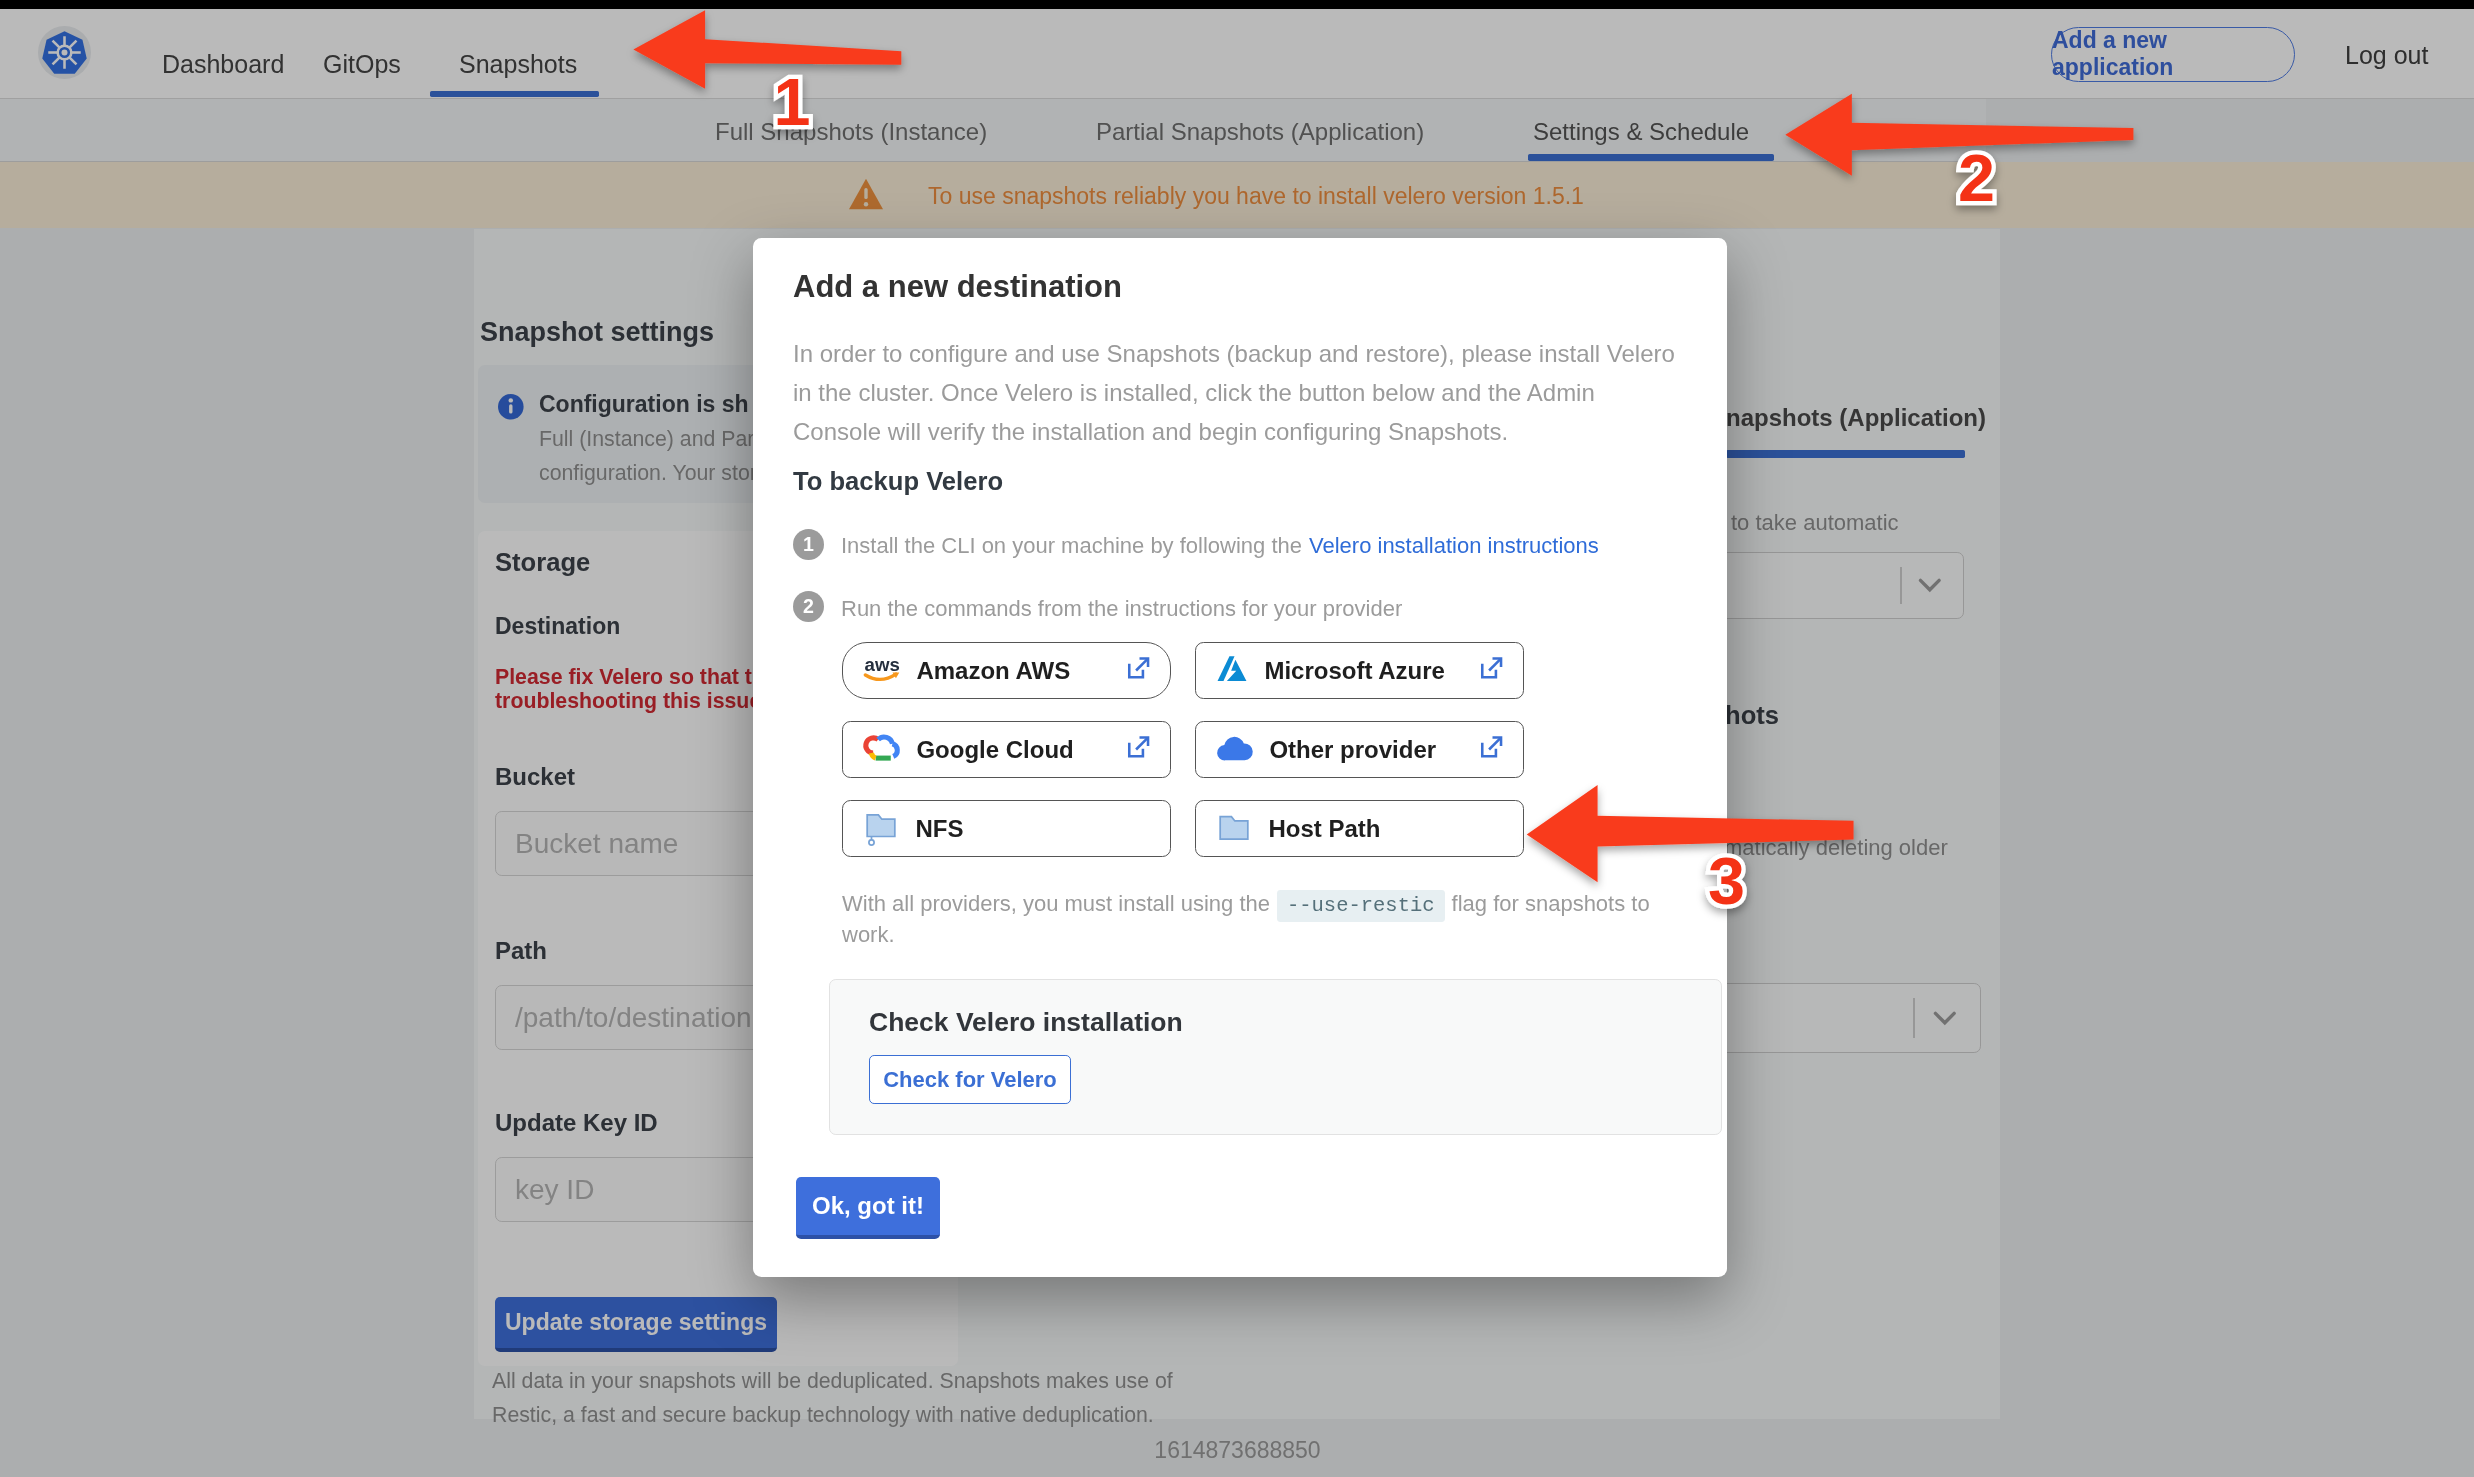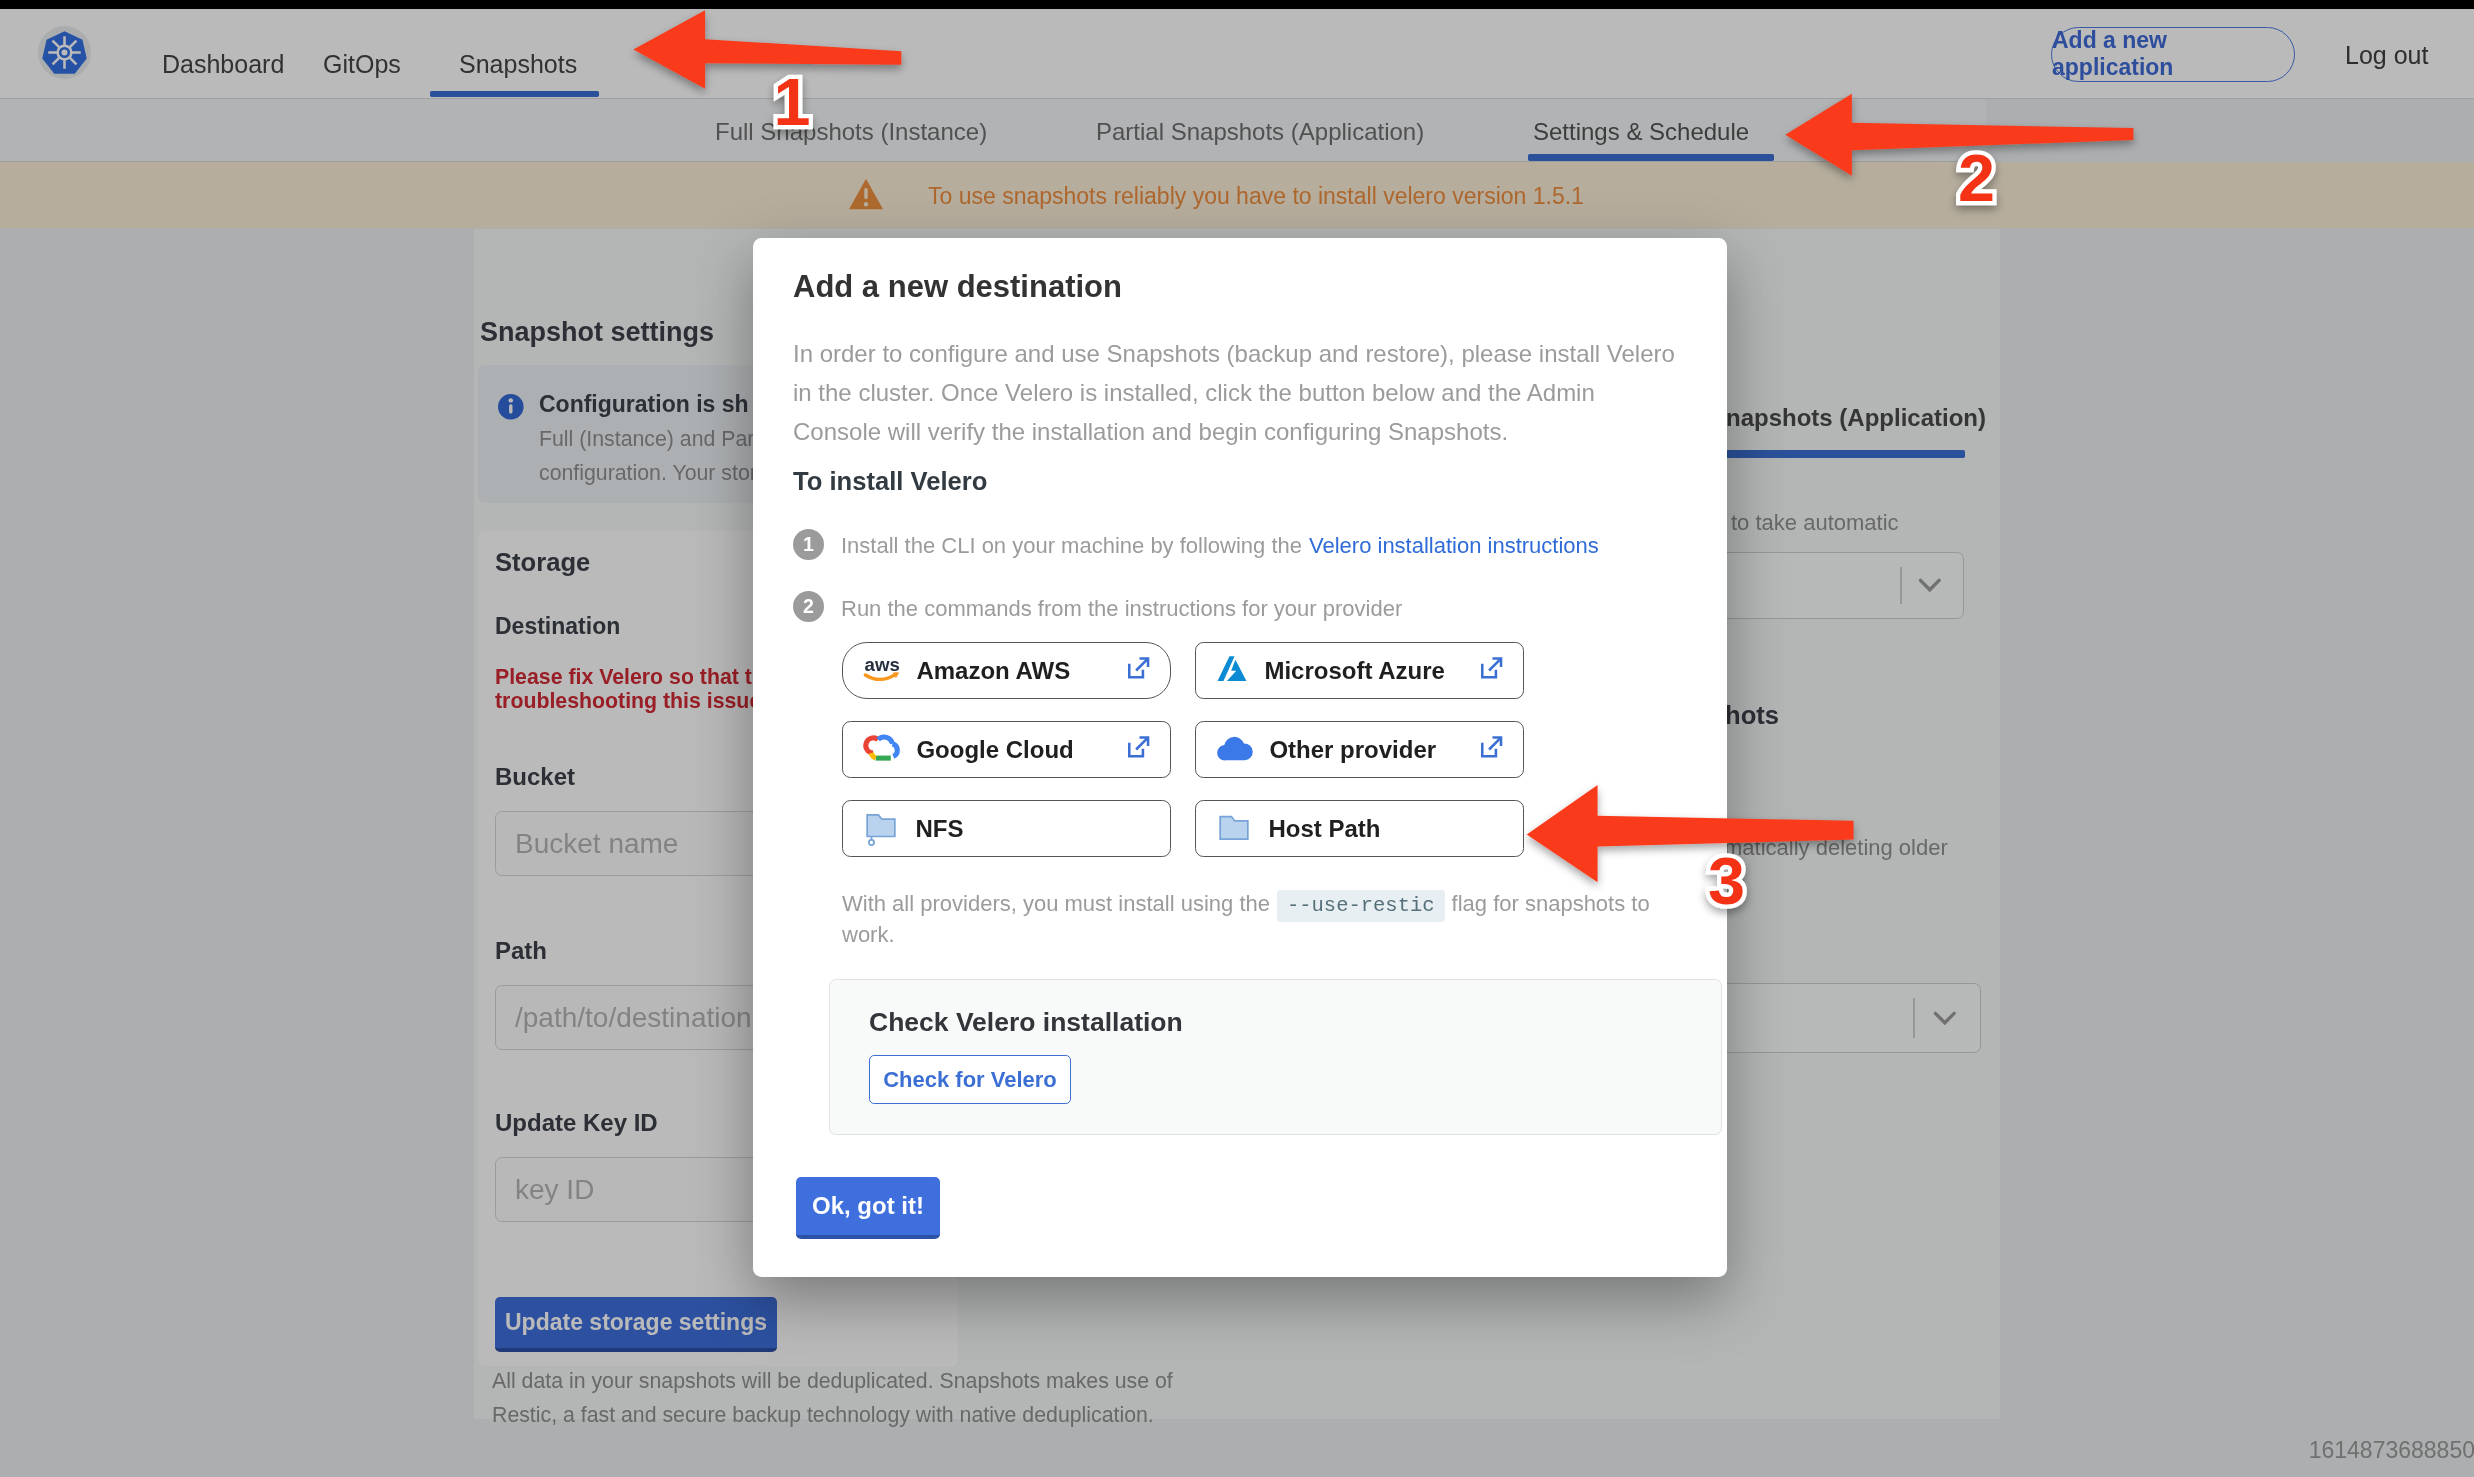--- a/index.html
+++ b/index.html
@@ -42,21 +42,21 @@
   .steplink{font-size:22px;color:#2f6cd8;cursor:pointer;}
   .provider{box-sizing:border-box;width:329px;height:57px;border:1.7px solid #555;border-radius:8.5px;background:#fff;display:flex;align-items:center;padding:0 19px;cursor:pointer;}
   .provider .plabel{font-size:24px;font-weight:bold;color:#1f1f1f;margin-left:15.4px;}
   .provider .ext{margin-left:auto;}
   .notetext{font-size:22px;color:#9b9b9b;}
   .chip{display:inline-block;font-family:"Liberation Mono","DejaVu Sans Mono",monospace;font-size:20.5px;color:#55707a;background:#e7eff2;border-radius:3.4px;padding:4.3px 10.2px;margin:0 6.8px;}
   .checkbox-panel{box-sizing:border-box;background:#f8f9f9;border:1.7px solid #e2e2e2;border-radius:6.8px;}
   .check-title{font-size:26.5px;font-weight:bold;color:#32363b;}
   .checkbtn{box-sizing:border-box;border:1.7px solid #3b6fd4;border-radius:5.1px;background:#fff;color:#3b6fd4;font-size:22px;font-weight:bold;display:flex;align-items:center;justify-content:center;cursor:pointer;}
   .annot{left:0;top:0;z-index:100;pointer-events:none;}
-  .footer-ts{left:0;top:1437px;width:2475px;text-align:right;font-size:23px;color:#9a9a9a;}
+  .footer-ts{left:0;top:1437px;width:2475px;text-align:center;font-size:23px;color:#9a9a9a;}
 </style>
 </head>
 <body>
 
 <div class="stage">
 
   <div class="abs topstrip"></div>
 
   <div class="abs header">
     <div class="abs" style="left:38px;top:17px;width:53px;height:53px;">
@@ -164,21 +164,21 @@
     </div>
   </div>
 
   <div class="abs footer-ts">1614873688850</div>
 
   <div class="abs overlay"></div>
 
   <div class="abs modal">
     <span class="abs title" style="left:40px;top:31px;">Add a new destination</span>
     <div class="abs intro" style="left:40px;top:96px;width:896px;">In order to configure and use Snapshots (backup and restore), please install Velero in the cluster. Once Velero is installed, click the button below and the Admin Console will verify the installation and begin configuring Snapshots.</div>
-    <span class="abs h2" style="left:40px;top:229px;">To install Velero</span>
+    <span class="abs h2" style="left:40px;top:229px;">To backup Velero</span>
 
     <div class="abs stepcircle" style="left:40px;top:291px;">1</div>
     <span class="abs steptext" style="left:88px;top:295px;">Install the CLI on your machine by following the</span>
     <span class="abs steplink" style="left:556px;top:295px;">Velero installation instructions</span>
 
     <div class="abs stepcircle" style="left:40px;top:353px;">2</div>
     <span class="abs steptext" style="left:88px;top:358px;text-align:center;">Run the commands from the instructions for your provider</span>
 
     <div class="abs provider" style="left:89px;top:404px;border-radius:25px;">
       <span>

